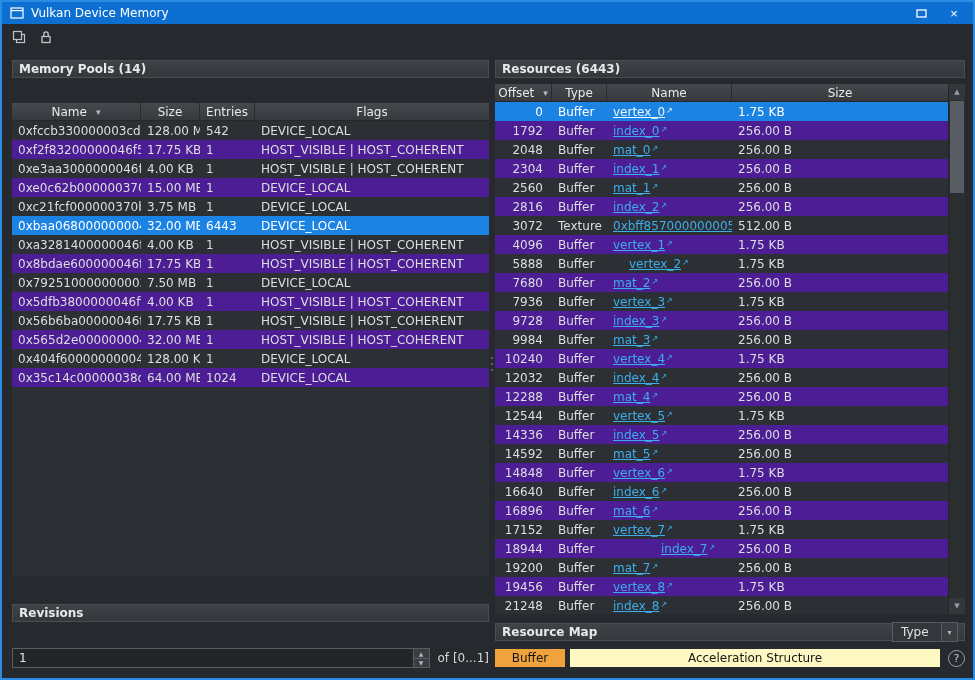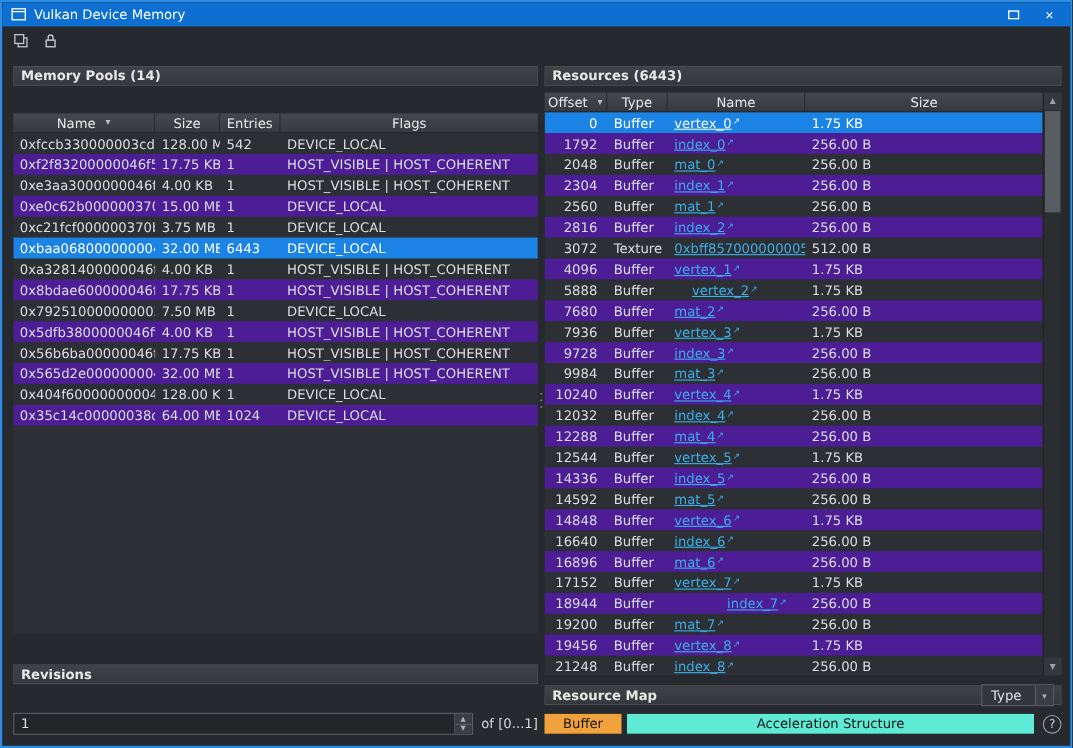--- a/index.html
+++ b/index.html
@@ -453,20 +453,20 @@
       <div class="group-header">
         <span>Resource Map</span>
         <div class="combo">
           <span class="combo-label">Type</span>
           <span class="combo-arrow">▾</span>
         </div>
       </div>
       <div class="bottom-row legend-row">
         <div class="legend-items">
             <div class="legend-item" style="background: rgb(240, 163, 61);">Buffer</div>
-            <div class="legend-item" style="background: #5eead4;">Acceleration Structure</div>
+            <div class="legend-item" style="background: #fef9c3;">Acceleration Structure</div>
           </div>
         <div class="help-circle">?</div>
       </div>
     </div>
 
   </div>
 </div>
 
 </body></html>

